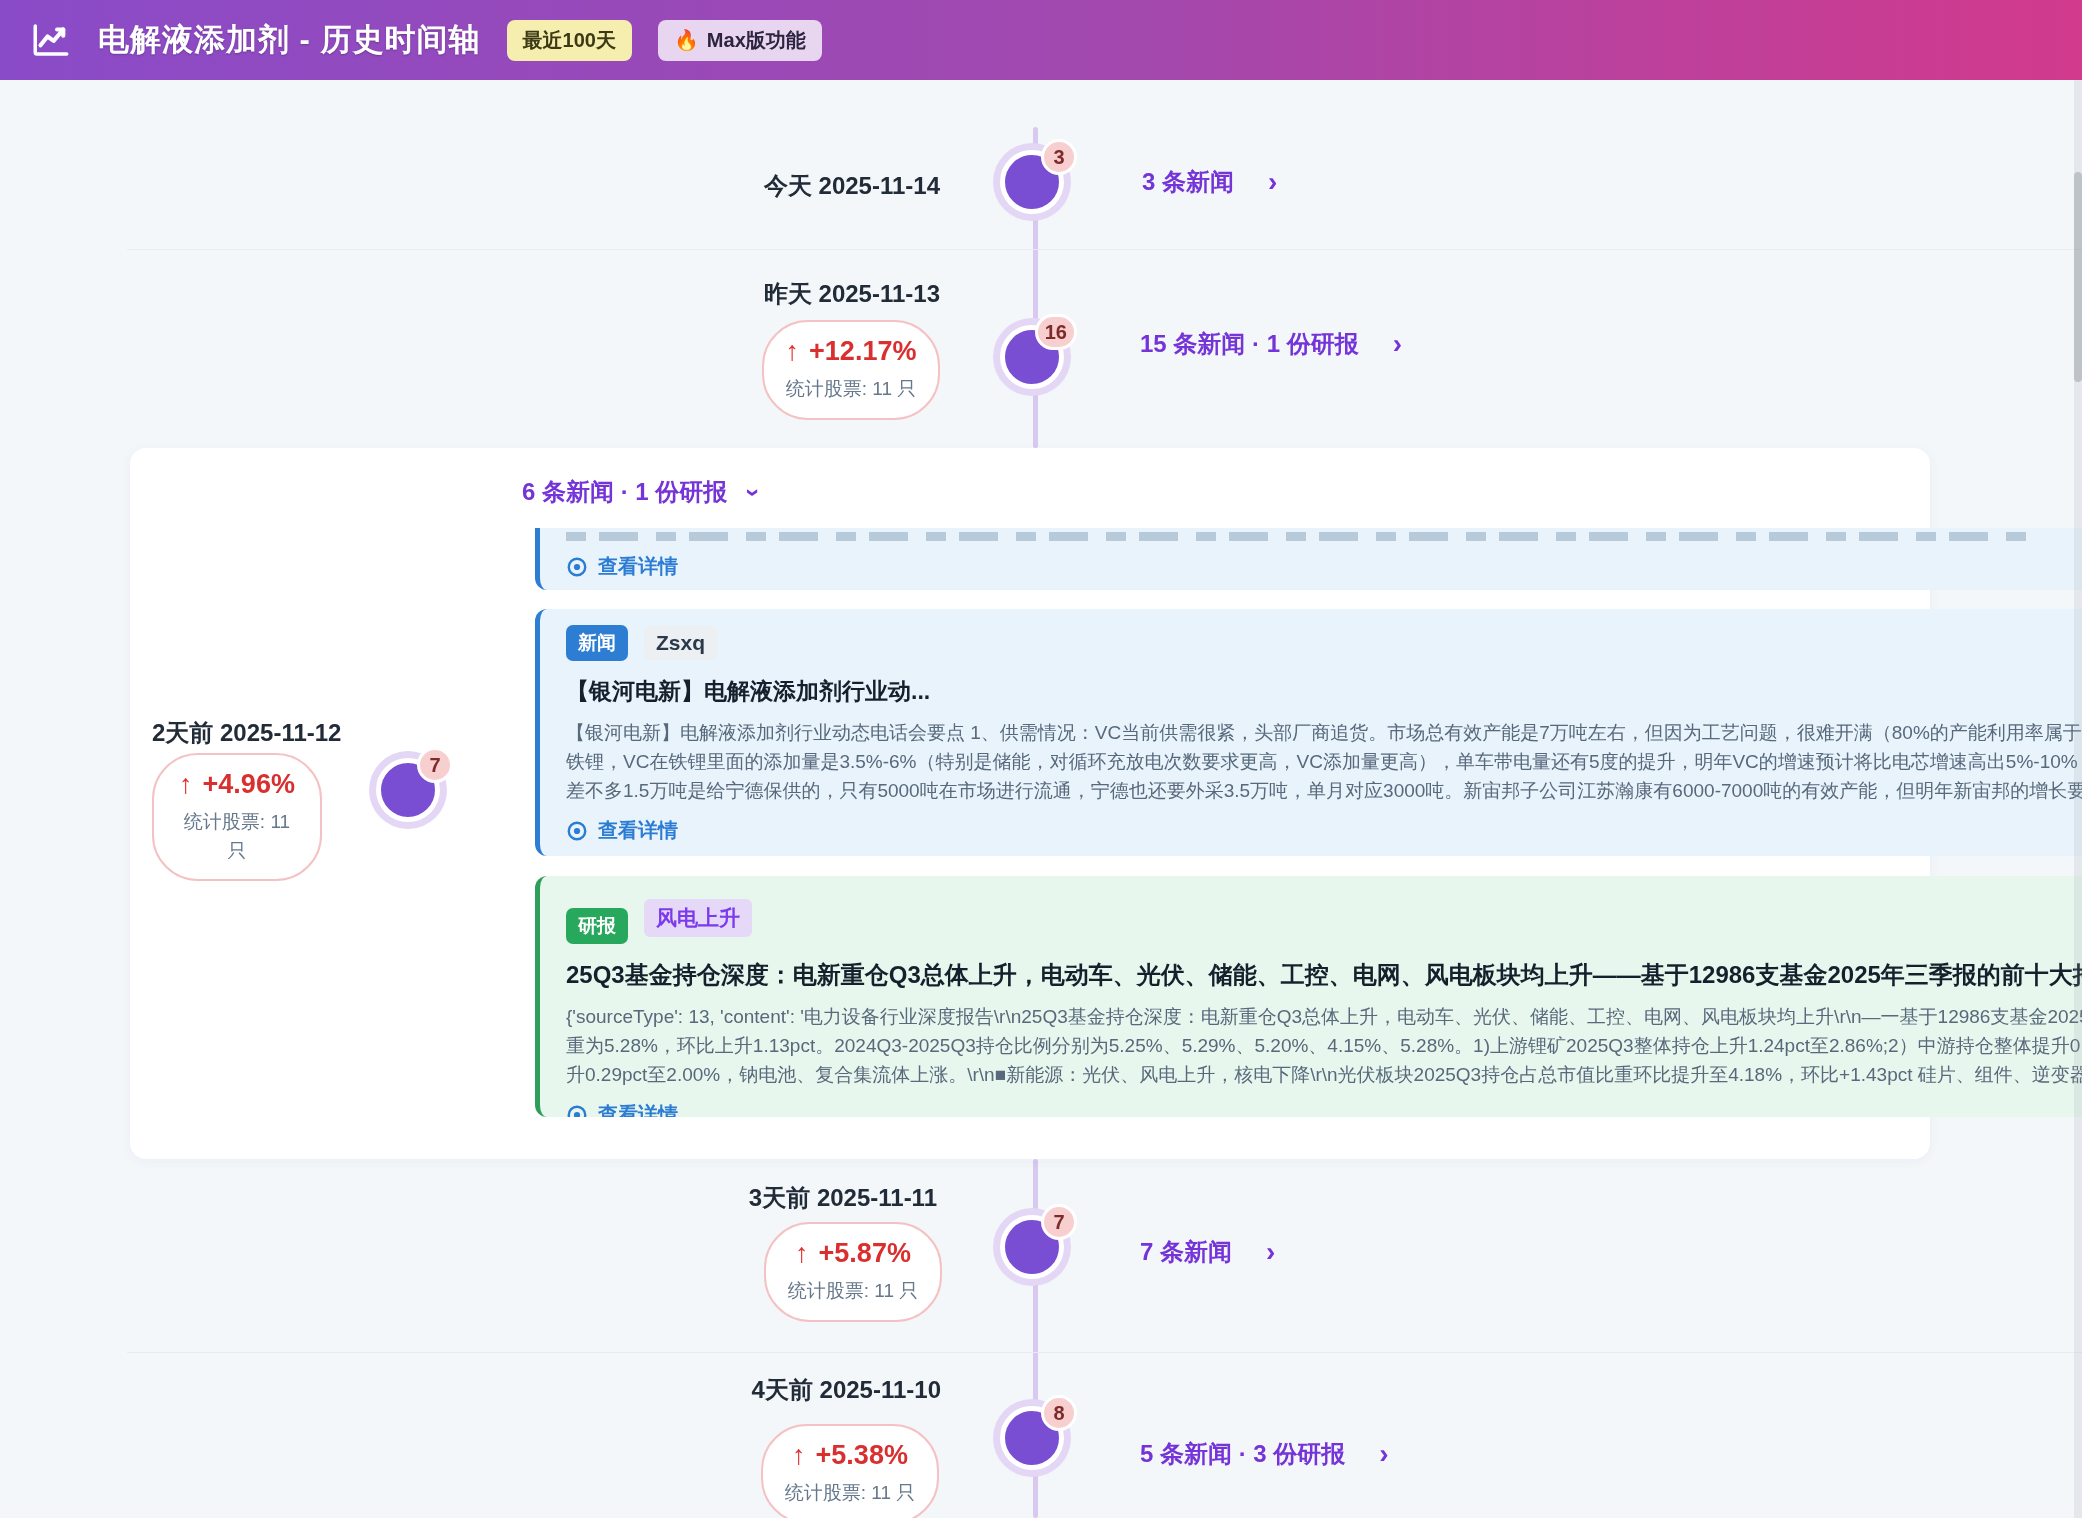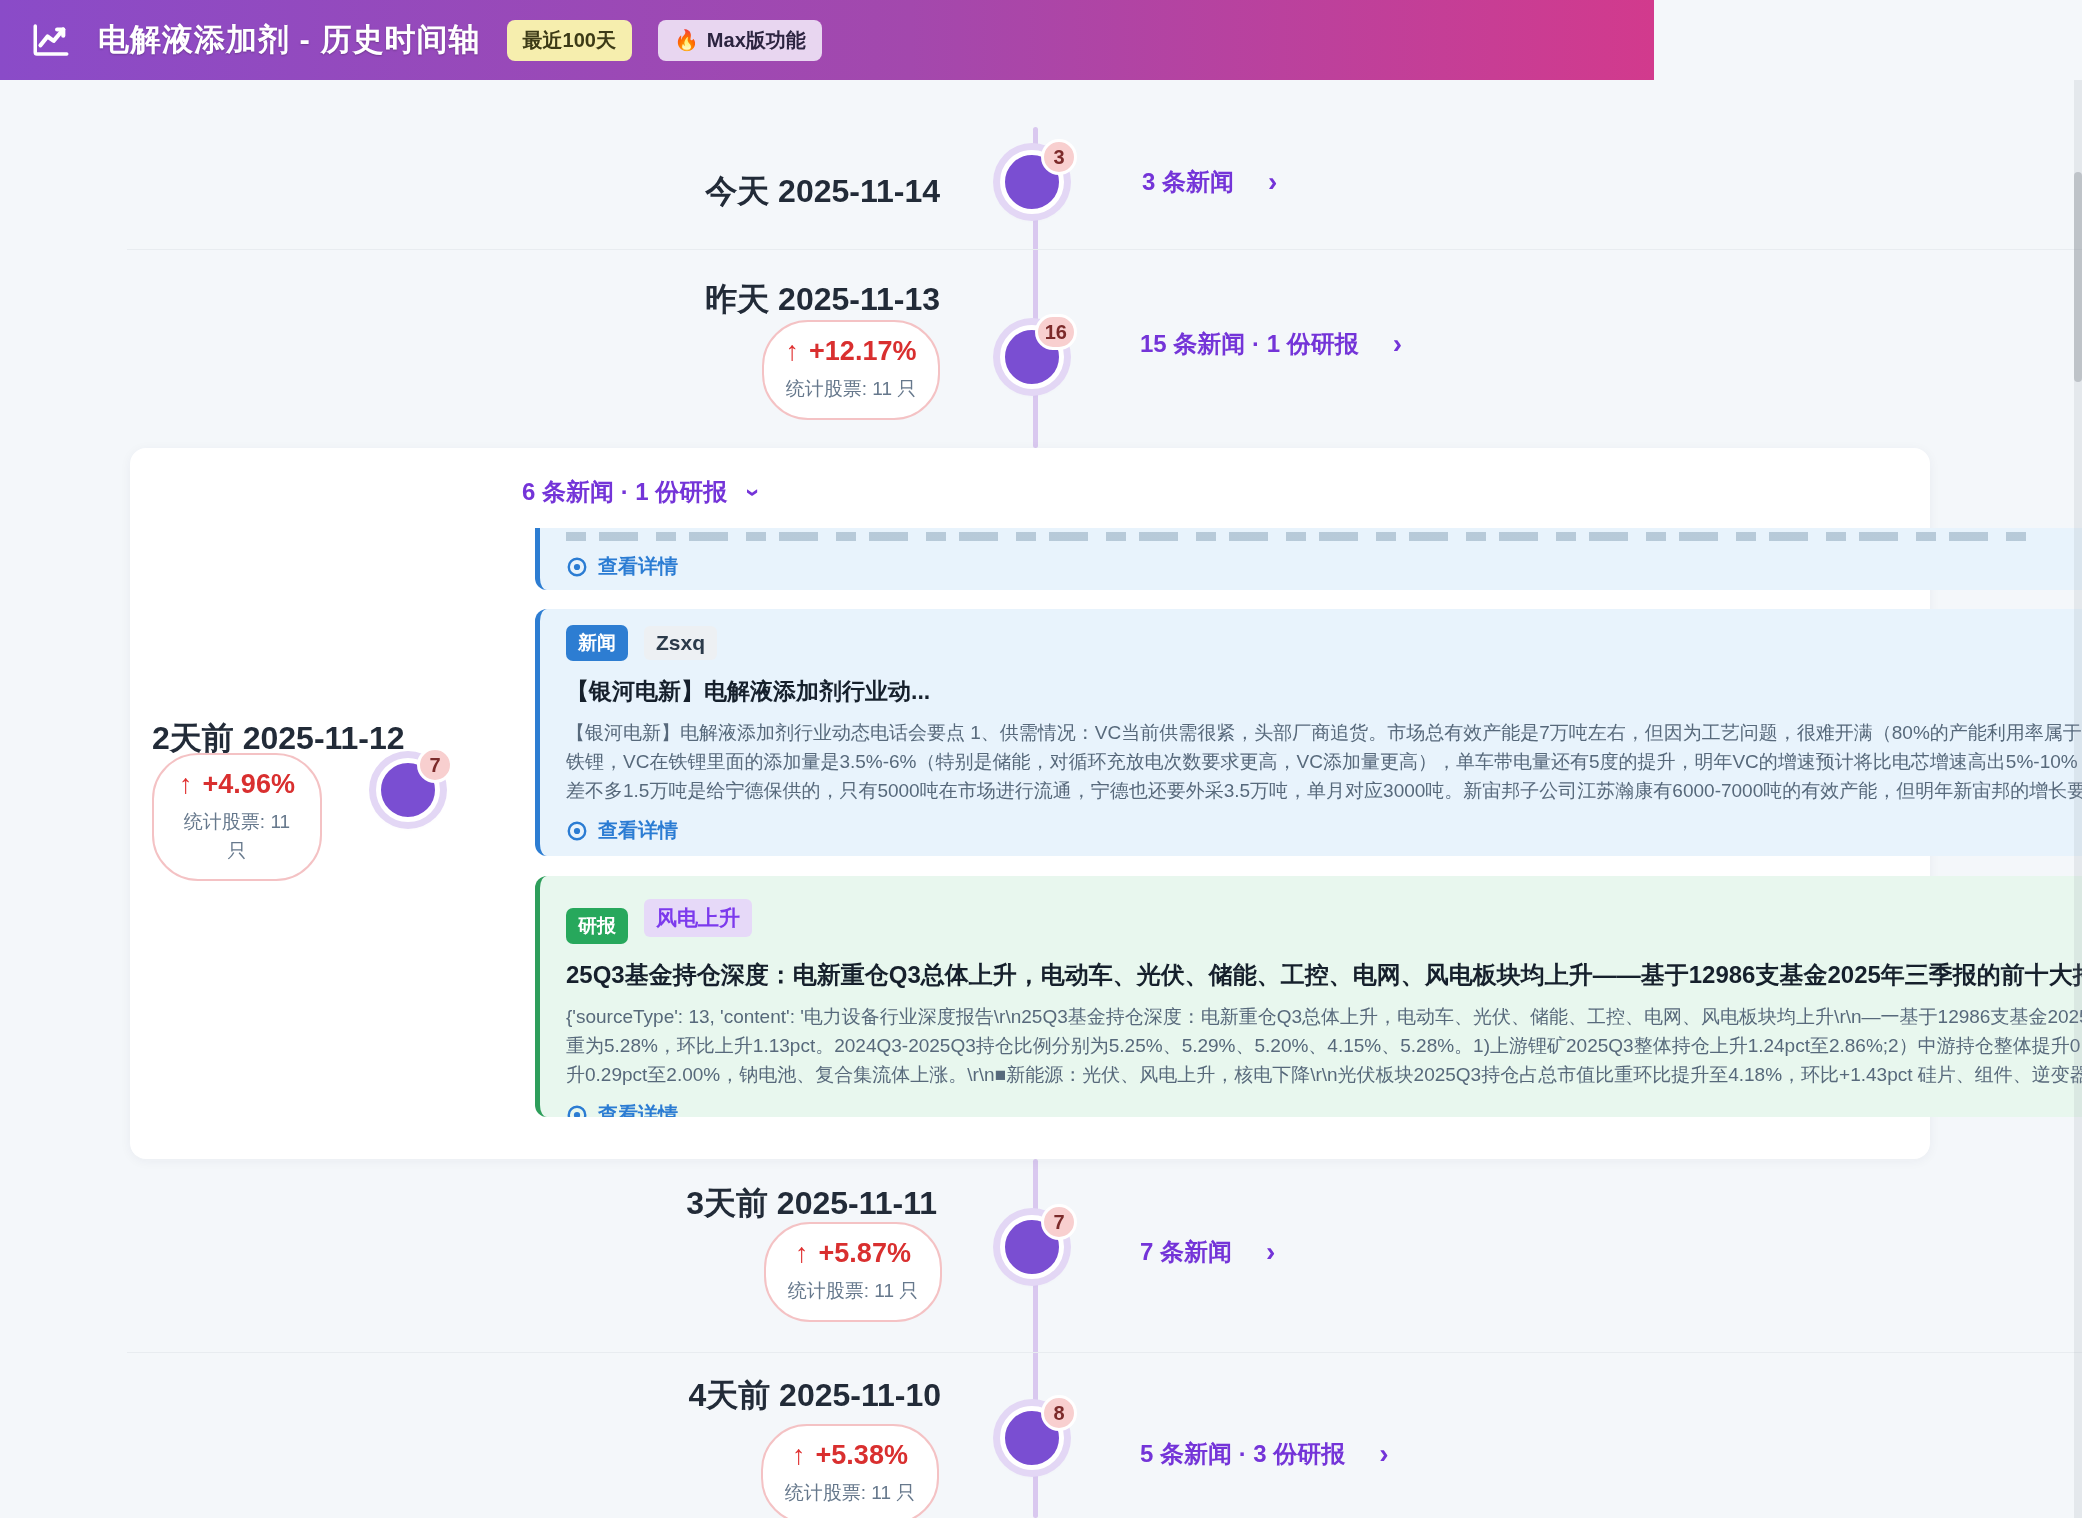--- a/index.html
+++ b/index.html
@@ -1,35 +1,35 @@
 <!DOCTYPE html>
 <html><head>
 <meta charset="utf-8">
 <style>
   * { margin:0; padding:0; box-sizing:border-box; }
   html,body { width:2082px; height:1518px; overflow:hidden; }
   body { font-family:"Liberation Sans","DejaVu Sans",sans-serif; background:#f4f7fa; position:relative; }
   .page { position:relative; width:2082px; height:1518px; overflow:hidden; background:#f4f7fa; }
 
   
-  .header { position:absolute; left:0; top:0; width:1654px; height:80px;
+  .header { position:absolute; left:0; top:0; width:2082px; height:80px;
     background:linear-gradient(90deg,#8a4bc8 0%,#a348ad 55%,#d23a8d 100%);
     display:flex; align-items:center; padding:0 30px; gap:26px; }
   .hicon { width:42px; height:42px; flex:0 0 auto; }
   .htitle { color:#ffffff; font-size:31px; font-weight:bold; letter-spacing:1px;
     text-shadow:0 1px 2px rgba(0,0,0,0.25); }
   .chip { border-radius:8px; padding:7px 16px; font-size:20px; font-weight:bold; }
   .chip-range { background:#f6eeae; color:#3c3a16; }
   .chip-max { background:#e8d6f0; color:#2c2440; display:flex; align-items:center; gap:8px; }
 
   
   .vline { position:absolute; left:1033px; width:5px; background:#d9c8ef; border-radius:3px; }
   .divider { position:absolute; left:127px; right:0; height:1px; background:#e8ecf0; }
 
-  .date-label { position:absolute; font-size:32px; font-weight:bold; color:#222b38; white-space:nowrap; }
+  .date-label { position:absolute; font-size:24px; font-weight:bold; color:#222b38; white-space:nowrap; }
 
   .node { position:absolute; width:64px; height:64px; border-radius:50%;
     background:#7a4ed2; border:5px solid #ffffff;
     box-shadow:0 0 0 7px #e3d7f5, 0 2px 6px rgba(90,60,150,0.25); }
   .node-badge { position:absolute; top:-16px; right:-18px; min-width:36px; height:36px;
     padding:0 7px; border-radius:18px; background:#f8cfcf; color:#7c2a2a;
     border:3px solid #ffffff; font-size:20px; font-weight:bold;
     display:flex; align-items:center; justify-content:center; }
 
   .pill { position:absolute; background:#ffffff; border:2px solid #f4c2c4; border-radius:46px;

